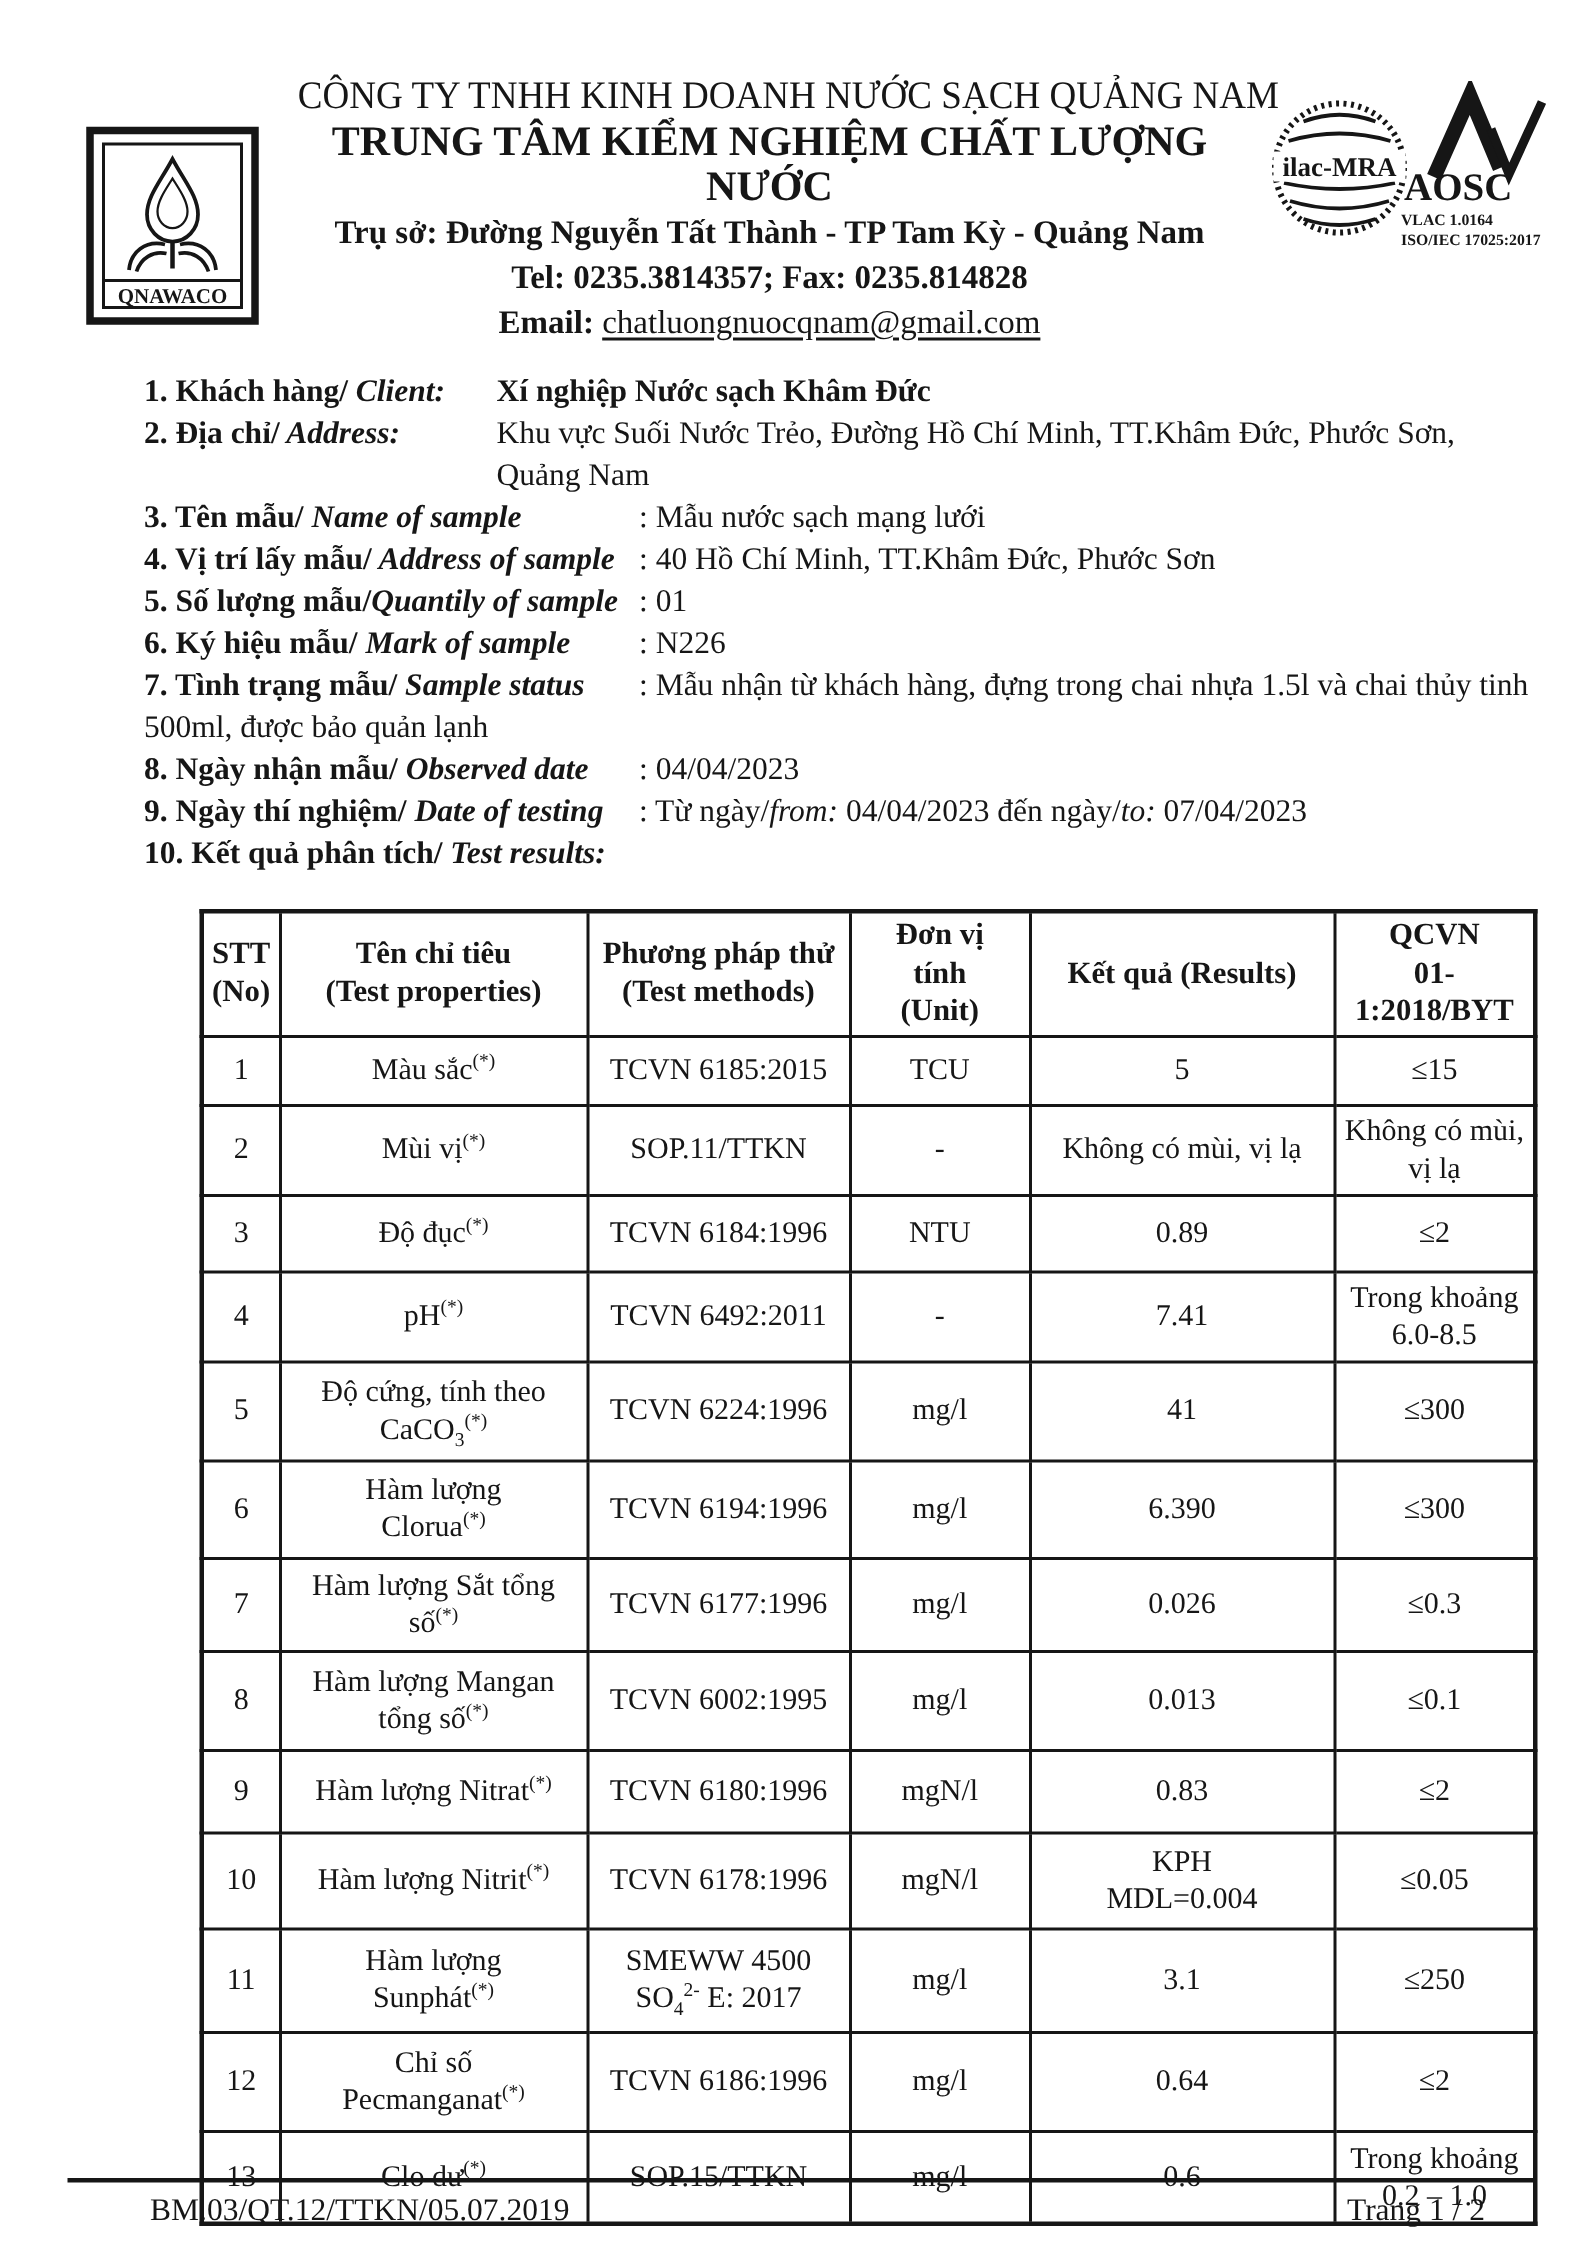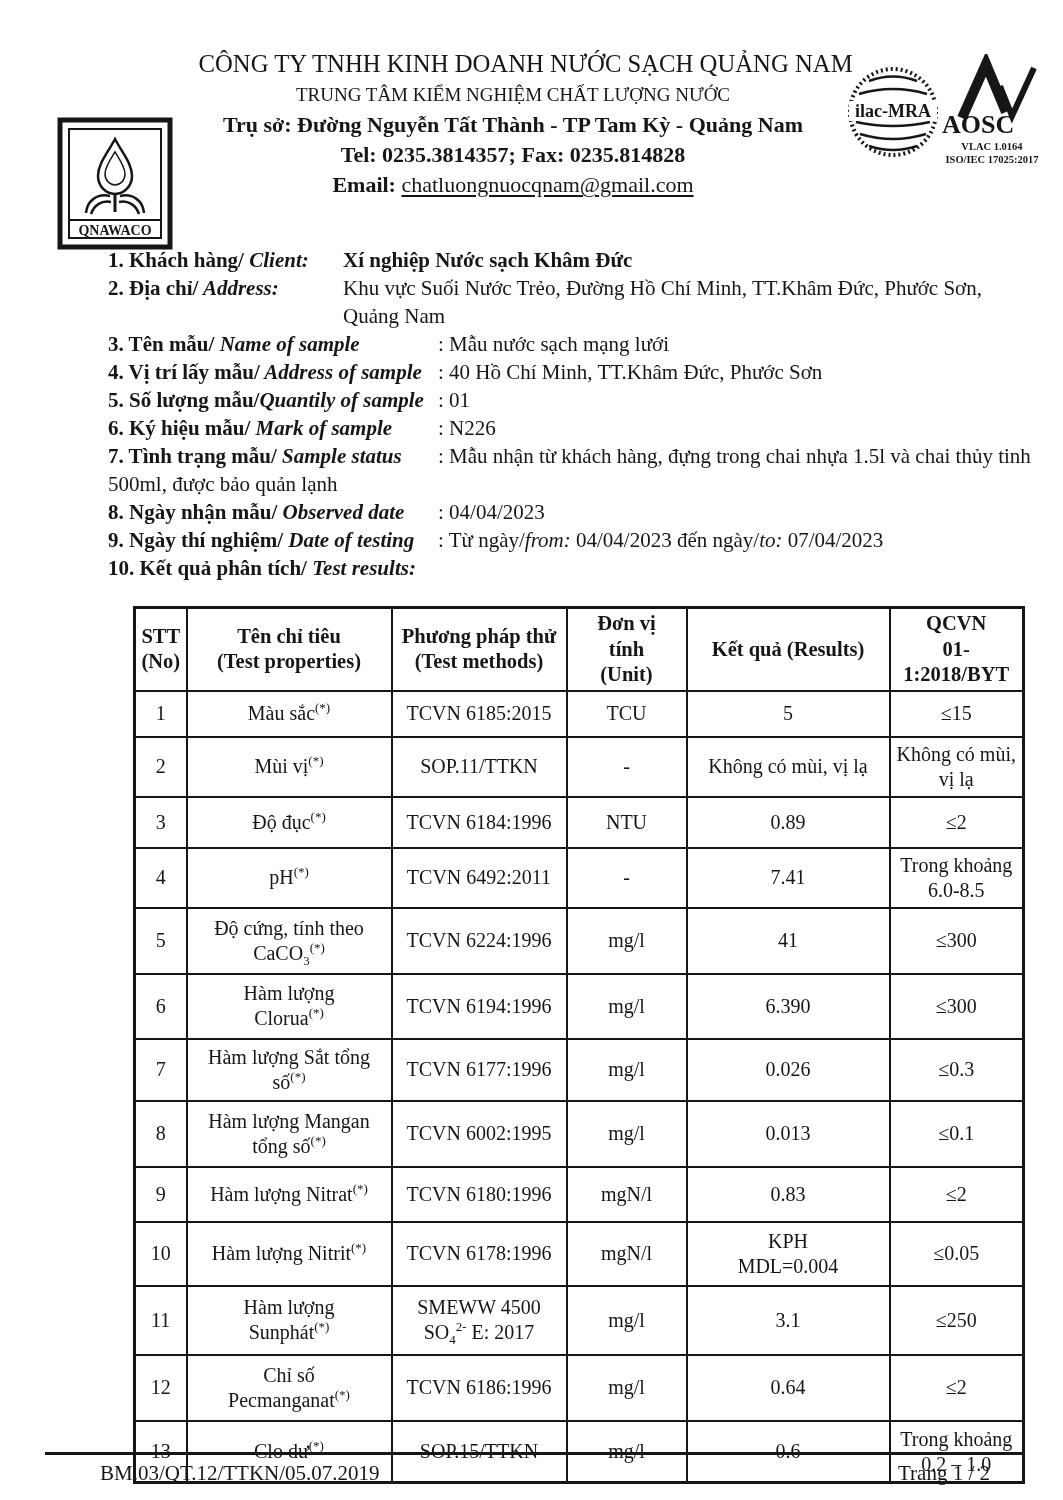--- a/index.html
+++ b/index.html
@@ -2,35 +2,35 @@
 <html><head>
 <meta charset="utf-8">
 <style>
   html,body{margin:0;padding:0;background:#ffffff;}
   .page{position:relative;width:1063px;height:1500px;background:#fff;color:#161616;
         font-family:"Liberation Serif","DejaVu Serif",serif;overflow:hidden;}
 
   
   .hdr{position:absolute;left:182px;top:48px;width:662px;text-align:center;}
   .hdr .l1{font-size:26px;font-weight:400;line-height:32px;transform:scaleX(.95);transform-origin:center;white-space:nowrap;}
-  .hdr .l2{font-size:19px;font-weight:400;line-height:30px;}
+  .hdr .l2{font-size:28px;font-weight:700;line-height:30px;}
   .hdr .l3{font-size:22px;font-weight:700;line-height:30px;}
   .hdr .l4{font-size:22px;font-weight:700;line-height:30px;}
   .hdr .l5{font-size:22px;line-height:30px;}
   .hdr .l5 .elabel{font-weight:700;}
   .hdr .l5 .email{text-decoration:underline;text-underline-offset:3px;}
 
-  .qnawaco{position:absolute;left:57px;top:117px;}
+  .qnawaco{position:absolute;left:57px;top:84px;}
   .ilac{position:absolute;left:847px;top:60px;}
-  .aosc{position:absolute;left:934px;top:54px;width:116px;text-align:center;}
+  .aosc{position:absolute;left:934px;top:54px;width:116px;text-align:left;}
   .aosc .cap{font-size:10.5px;font-weight:700;line-height:13px;white-space:nowrap;}
   svg text{font-family:"Liberation Serif","DejaVu Serif",serif;fill:#161616;}
 
   
-  .info{position:absolute;left:108px;top:246px;width:932px;font-size:21px;line-height:28px;}
+  .info{position:absolute;left:96px;top:246px;width:932px;font-size:21px;line-height:28px;}
   .info-item{margin:0;}
   .info-item b{font-weight:700;}
   .lab-en{font-style:italic;font-weight:700;}
   .cols{display:flex;}
   .cols .ilabel{flex:0 0 235px;}
   .cols .ivalue{flex:1;}
   .inline .ilabel{display:inline-block;min-width:330px;}
 
   
   table.results{position:absolute;left:133px;top:606px;width:889px;border-collapse:collapse;

